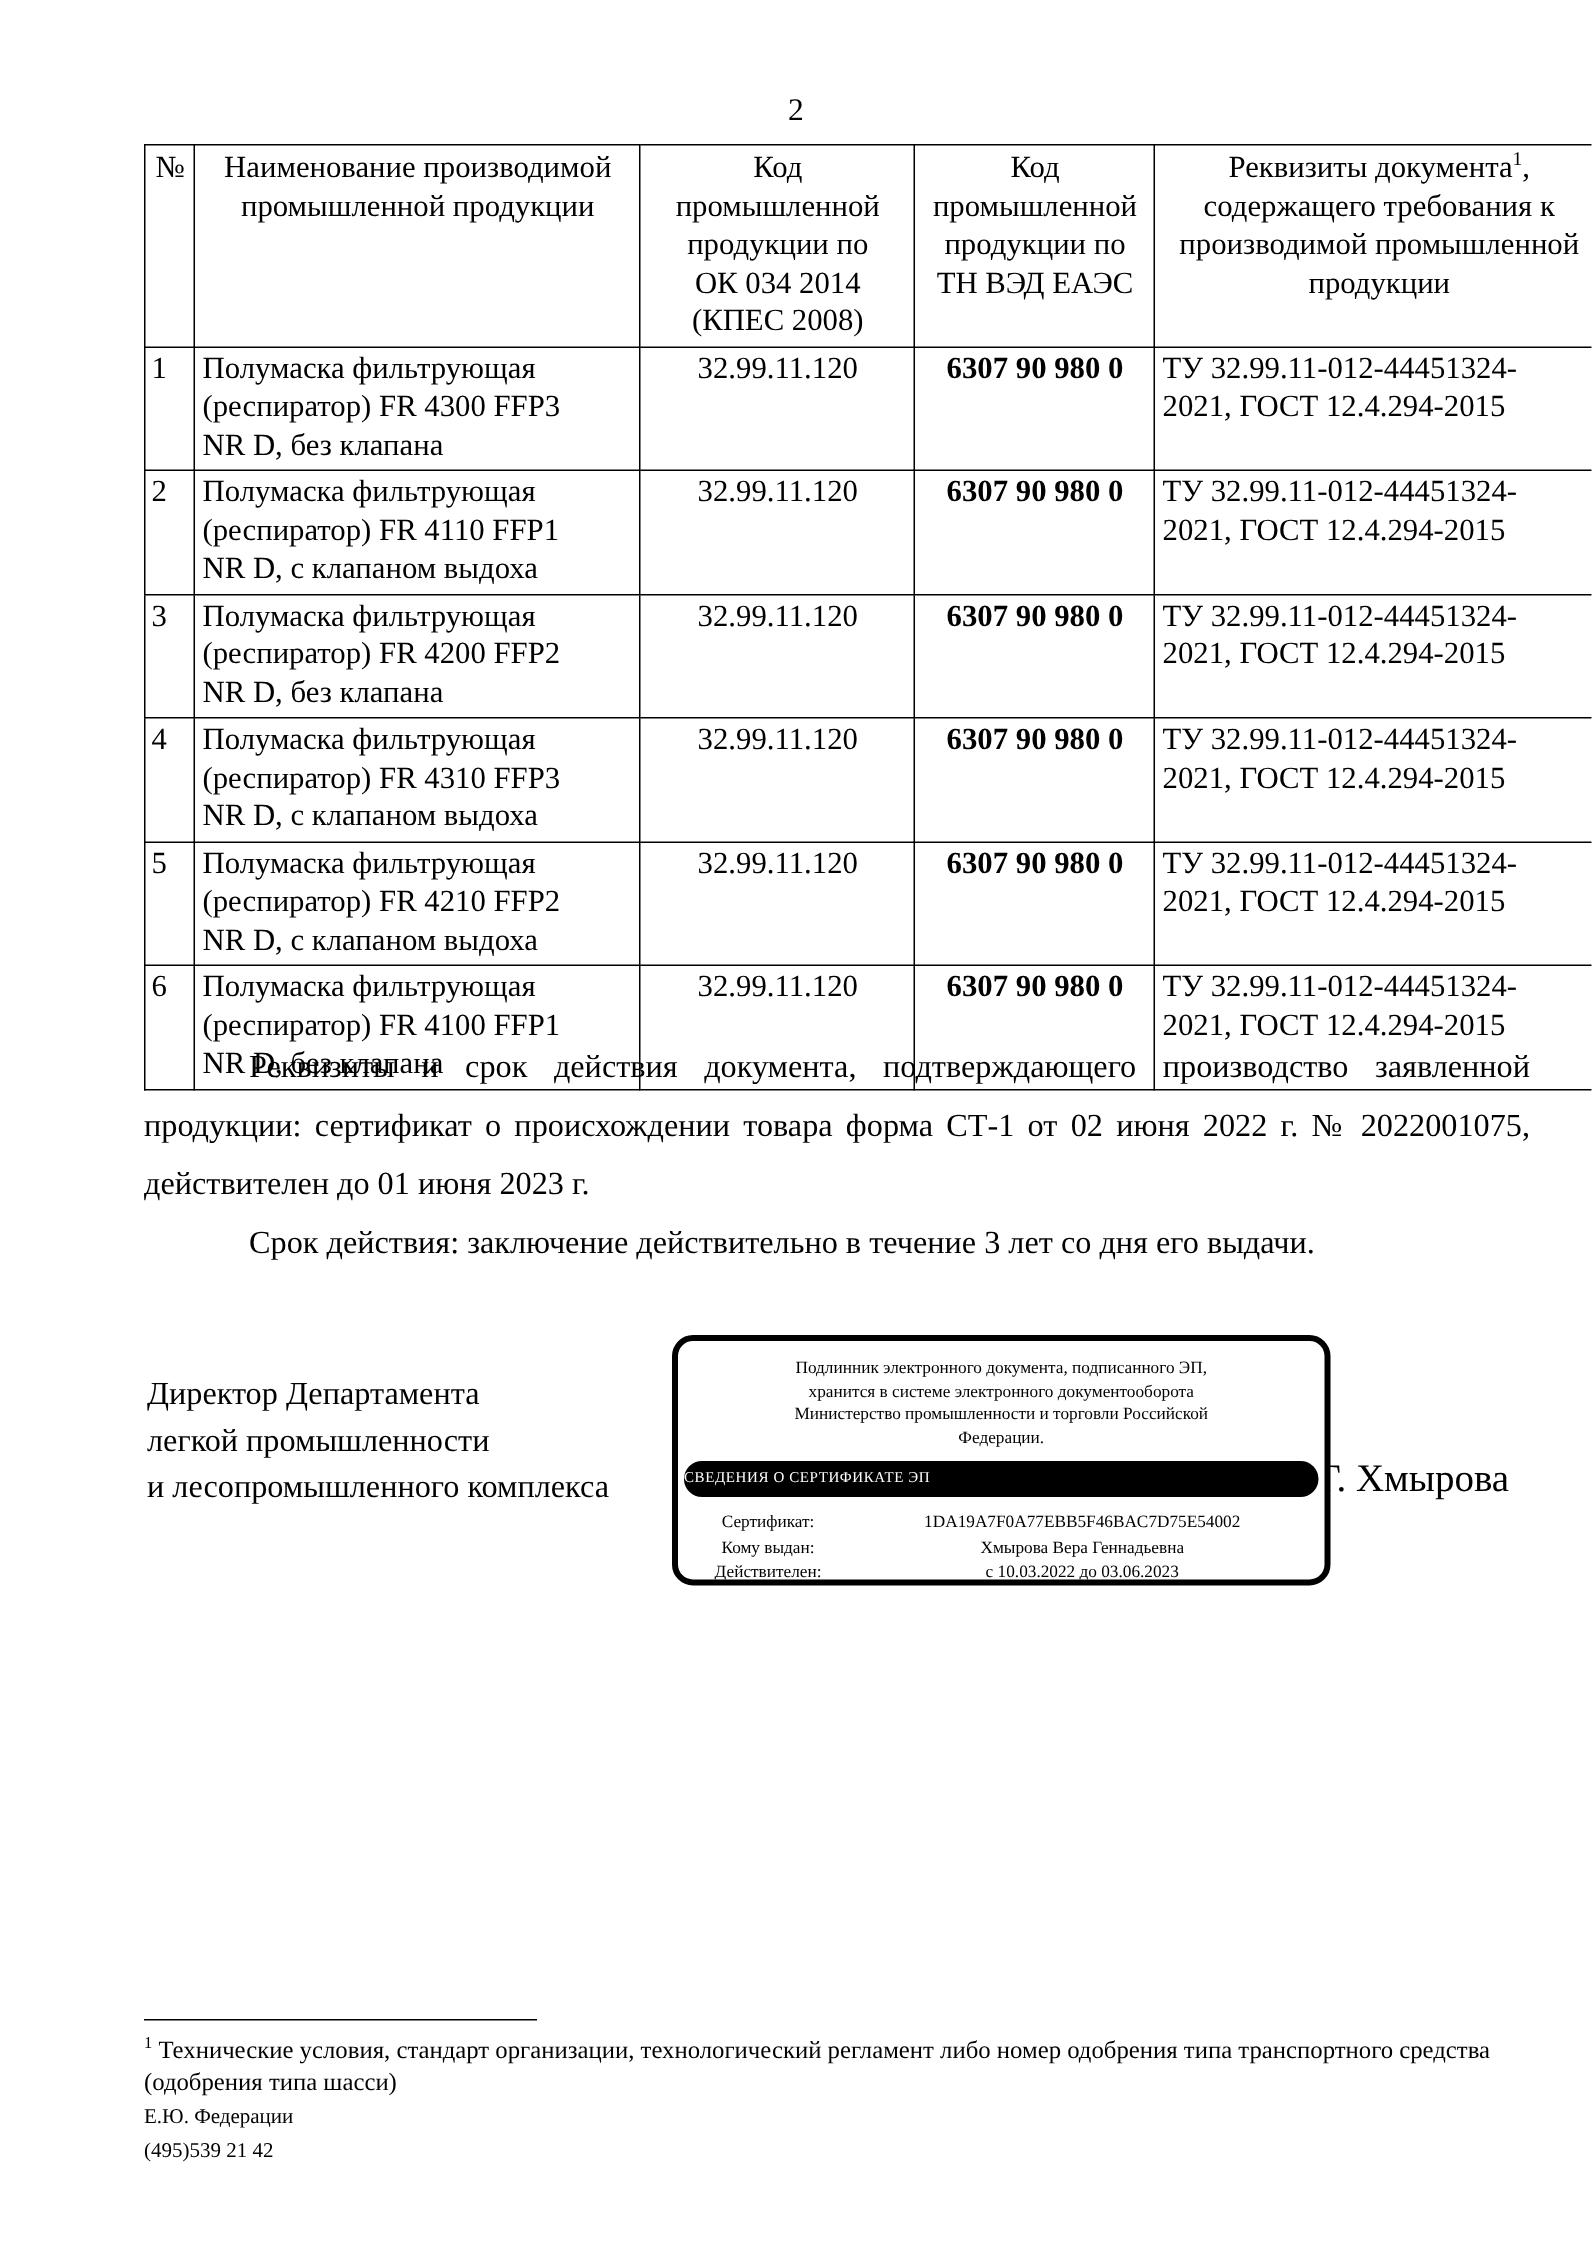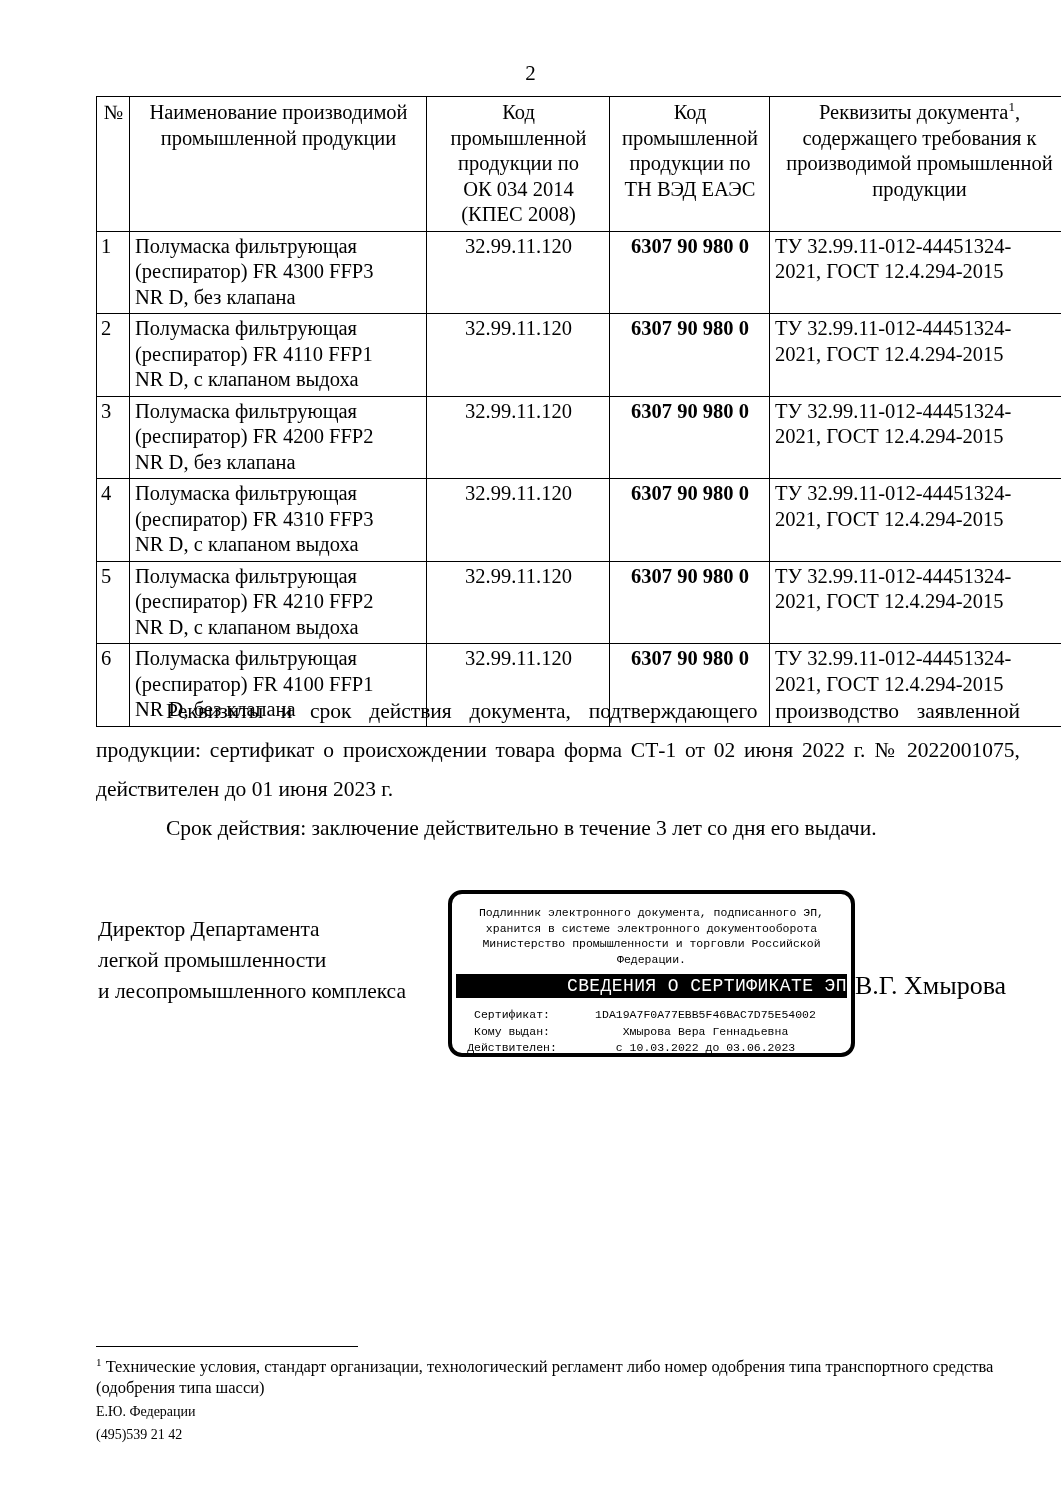--- a/index.html
+++ b/index.html
@@ -109,45 +109,46 @@
     top: 970px;
     font-size: 26px;
     line-height: 31px;
   }
 
   
   .es-stamp {
     position: absolute;
     left: 448px;
     top: 890px;
-    width: 407px;
+    width: 439px;
     height: 167px;
     border: 4px solid #000000;
     border-radius: 14px;
     background: #ffffff;
     box-sizing: border-box;
-    font-family: Liberation Mono, monospace;
+    font-family: Liberation Serif, serif;
     overflow: hidden;
   }
   .es-intro {
     margin: 11px 10px 0 10px;
     font-size: 11.5px;
     line-height: 15.5px;
     text-align: center;
     white-space: pre-line;
   }
   .es-banner {
     margin: 7px 4px 0 4px;
     background: #000000;
     color: #ffffff;
-    text-align: right;
-    font-size: 18px;
+    text-align: left;
+    font-size: 10px;
     line-height: 24px;
     letter-spacing: 0.4px;
     font-weight: normal;
+    border-radius: 12px;
   }
   .es-fields {
     margin: 9px 0 0 12px;
     font-size: 11.5px;
     line-height: 16.5px;
     text-align: center;
   }
   .es-field-row {
     display: flex;
     align-items: baseline;

